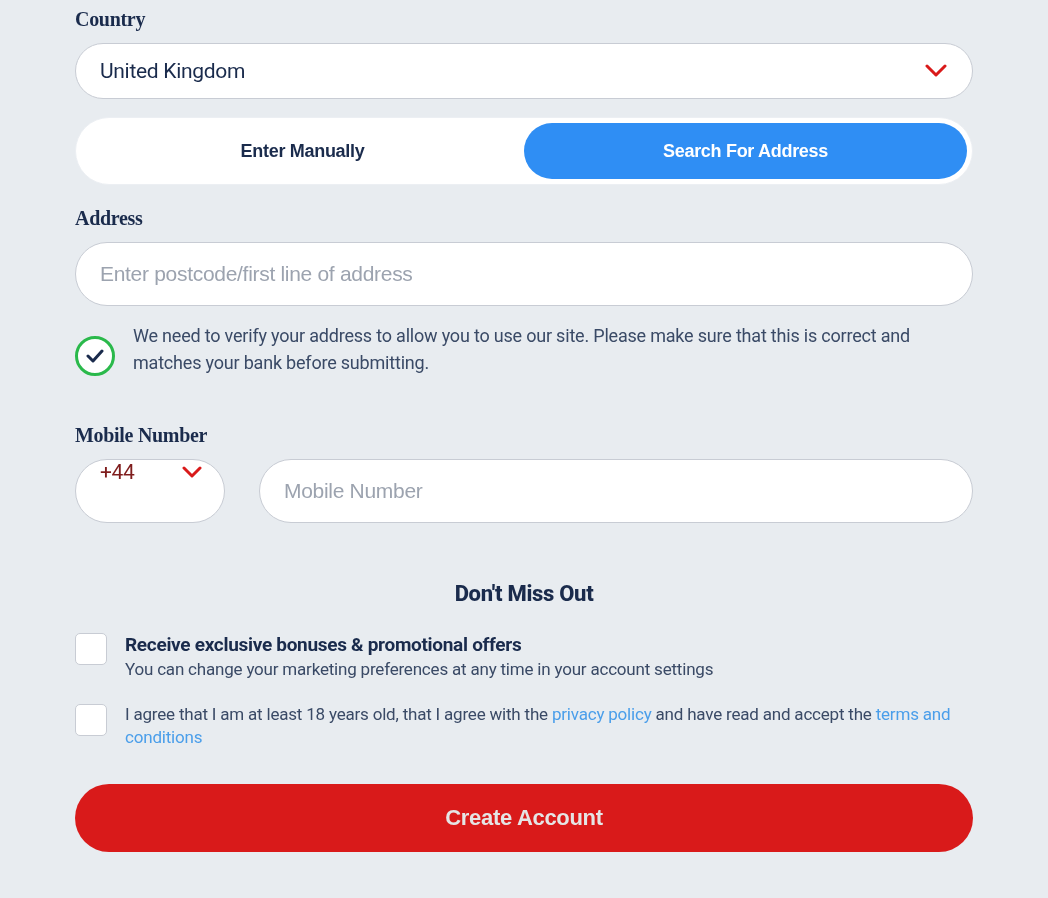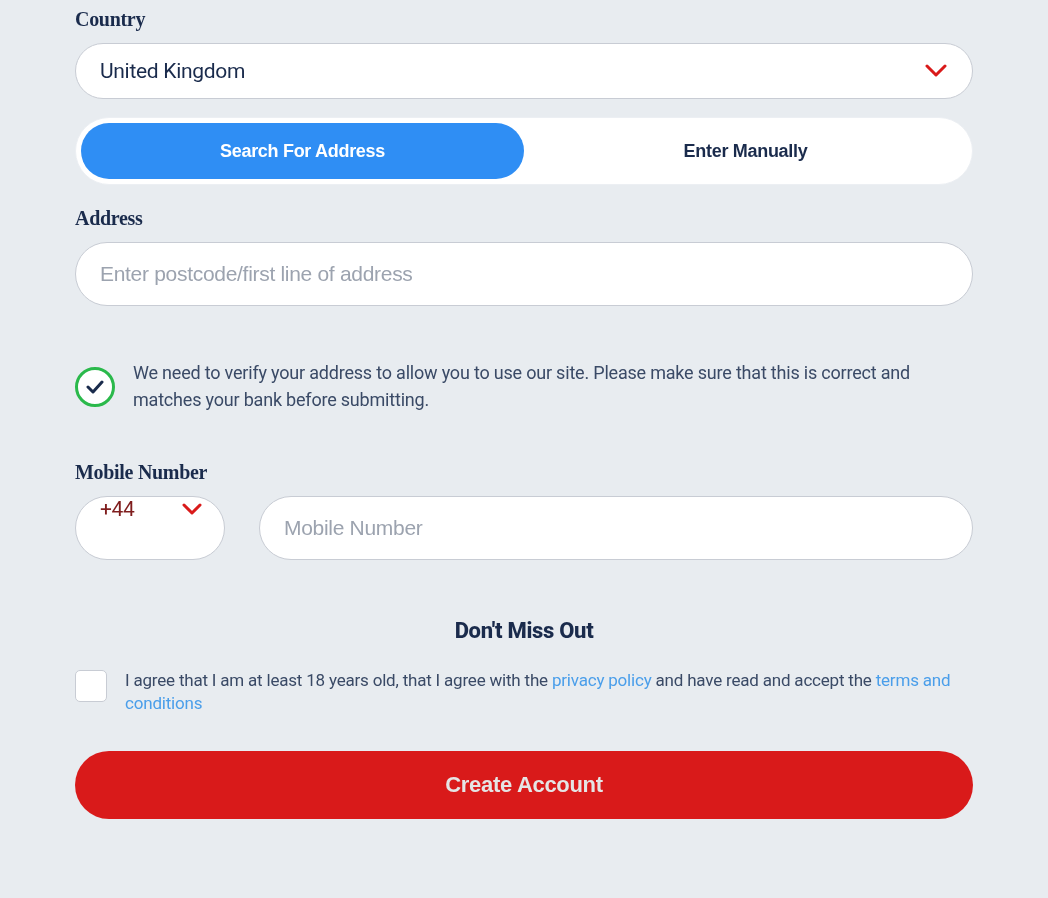--- a/index.html
+++ b/index.html
@@ -82,23 +82,23 @@
       font-size: 21px;
       color: #1a2b4c;
       outline: none;
       letter-spacing: -0.3px;
     }
     .text-input::placeholder {
       color: #9ca3af;
     }
     .verify-row {
       display: flex;
-      align-items: center;
+      align-items: flex-end;
       gap: 18px;
-      margin-top: 53px;
+      margin-top: 16px;
       margin-bottom: 48px;
     }
     .verify-icon-circle {
       width: 40px;
       height: 40px;
       border: 3px solid #2ab94b;
       border-radius: 50%;
       display: flex;
       align-items: center;
       justify-content: center;
@@ -204,22 +204,22 @@
     </div>
     <span class="chevron-down">
       <svg width="22" height="14" viewBox="0 0 22 14">
           <path d="M2 2 L11 11 L20 2" stroke="#d91a1a" stroke-width="3" fill="none" stroke-linecap="round" stroke-linejoin="round"></path>
         </svg>
     </span>
   </div>
 
   
   <div class="toggle-group">
+    <button class="toggle-btn">Enter Manually</button>
     <button class="toggle-btn active">Search For Address</button>
-    <button class="toggle-btn">Enter Manually</button>
   </div>
 
   
   <div class="address-section">
     <div class="field-label">Address</div>
     <input type="text" class="text-input" placeholder="Enter postcode/first line of address" style="">
   </div>
 
   
   <div class="verify-row">
@@ -243,20 +243,27 @@
       </span>
     </div>
     <div class="mobile-input-wrap">
       <input type="text" class="text-input" placeholder="Mobile Number" style="">
     </div>
   </div>
 
   
   <div class="section-heading">Don't Miss Out</div>
 
+  <div class="check-row">
+    <div class="checkbox"></div>
+    <div class="check-text">
+      <div class="check-title">Receive exclusive bonuses &amp; promotional offers</div>
+      <div class="check-sub">You can change your marketing preferences at any time in your account settings</div>
+    </div>
+  </div>
 
   <div class="check-row">
     <div class="checkbox"></div>
     <div class="check-text check-sub">
       <span>I agree that I am at least 18 years old, that I agree with the </span><span class="link">privacy policy</span><span> and have read and accept the </span><span class="link">terms and conditions</span>
     </div>
   </div>
 
   <button class="primary-btn">Create Account</button>
 

